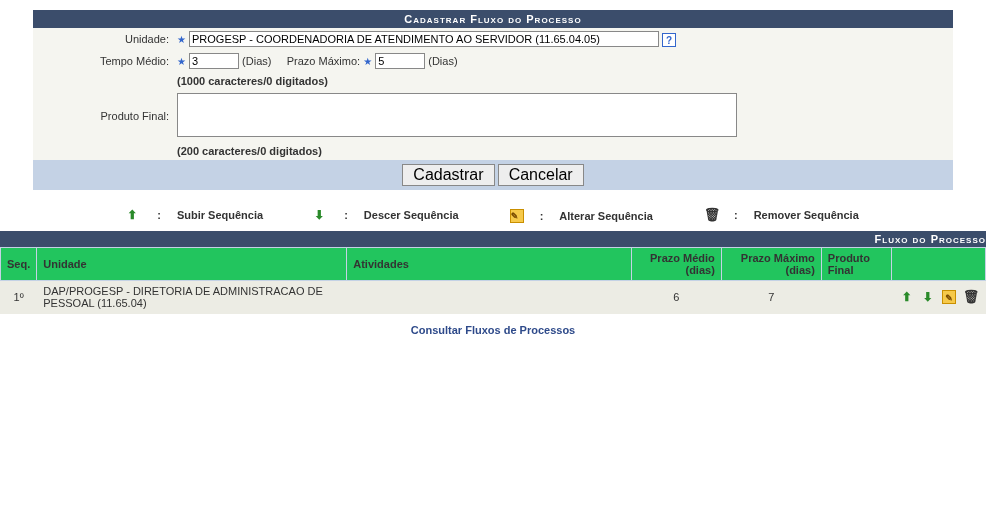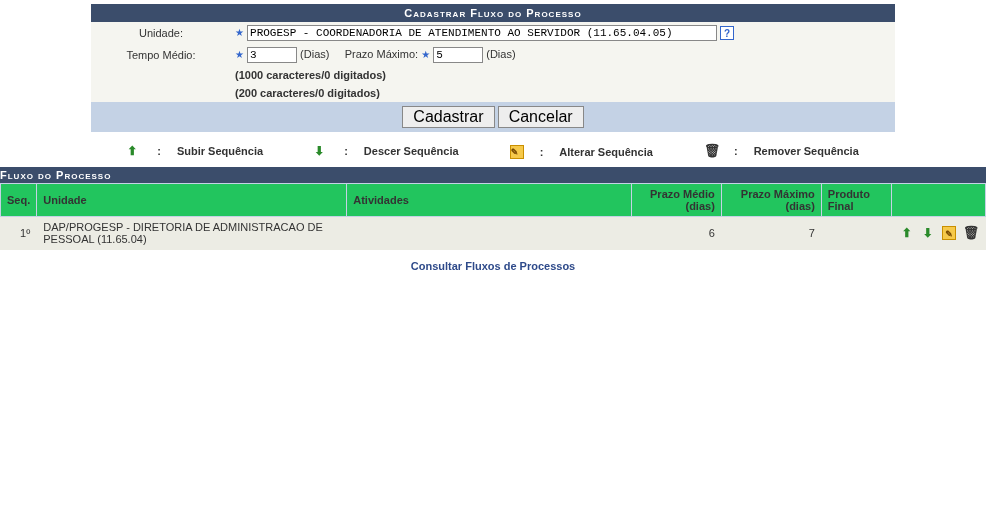--- a/index.html
+++ b/index.html
@@ -4,21 +4,21 @@
 <style>
   * { box-sizing: border-box; }
   body {
     margin: 0;
     font-family: Verdana, Arial, sans-serif;
     font-size: 11px;
     color: #333;
     background: #fff;
   }
   .wrapper { width: 986px; margin: 0 auto; }
-  .main-box { width: 804px; margin: 4px auto; }
+  .main-box { width: 920px; margin: 10px auto; }
   .title-bar {
     background: #3b4d6b;
     color: #fff;
     font-variant: small-caps;
     font-weight: bold;
     text-align: center;
     padding: 3px 0;
     letter-spacing: 1px;
   }
   .subtitle-bar {
@@ -35,24 +35,24 @@
     padding: 4px 6px;
     letter-spacing: 1px;
     border: 1px solid #c4d2e5;
   }
   .form-table {
     width: 100%;
     background: #f5f5f0;
     border-collapse: collapse;
   }
   .form-table td { padding: 3px 4px; vertical-align: middle; }
-  .label { text-align: center; width: 140px; }
+  .label { text-align: right; width: 140px; }
   .star { color: #3366cc; font-size: 10px; }
   input[type=text] {
-    font-family: Liberation Mono, monospace;
+    font-family: Liberation Sans, sans-serif;
     font-size: 11px;
     border: 1px solid #888;
     padding: 1px 2px;
   }
   textarea {
     font-family: inherit;
     font-size: 11px;
     border: 1px solid #888;
     resize: none;
   }
@@ -94,33 +94,33 @@
   }
   .arrow-up { color:#2a8a2a; }
   .arrow-down { color:#2a8a2a; }
   .edit-icon {
     background:#f6c94a; border:1px solid #c98f00; width:14px; height:14px;
     font-size:9px; color:#7a4b00;
   }
   .remove-icon { font-size:13px; }
   .grid-title {
     background:#3b4d6b; color:#fff; font-variant:small-caps; font-weight:bold;
-    text-align:left; padding:2px 0; letter-spacing:1px;
+    text-align:right; padding:2px 0; letter-spacing:1px;
   }
   table.grid { width:100%; border-collapse:collapse; }
   table.grid th {
     background:#22c55e; color:#333; border:1px solid #c4d2e5;
     font-size:11px; padding:4px 6px; text-align:left;
   }
   table.grid th.num { text-align:right; }
   table.grid td {
     background:#ecece4; border:1px solid #ecece4;
     padding:4px 6px; font-size:11px;
   }
-  table.grid td.num { text-align:right; }
+  table.grid td.num { text-align:center; }
   .link-row { text-align:center; padding:10px 0; }
   .link-row a { color:#2e4a8a; font-weight:bold; text-decoration:none;margin-top:48px; }
   .action-cell { white-space:nowrap; text-align:center; }
   .action-cell .icon { margin:0 2px; cursor:pointer;}
 </style>
 </head>
 <body>
 
 <div class="wrapper">
 
@@ -150,20 +150,26 @@
           <span class="star">★</span>
           <input type="text" style="width: 50px;" value="5">
           <span>(Dias)</span>
         </td>
       </tr>
       <tr>
         <td></td>
         <td><b>(1000 caracteres/0 digitados)</b></td>
       </tr>
       <tr>
+        <td class="label" style="vertical-align:middle">Produto Final:</td>
+        <td>
+          <textarea style="width: 560px; height: 44px;"></textarea>
+        </td>
+      </tr>
+      <tr>
         <td></td>
         <td><b>(200 caracteres/0 digitados)</b></td>
       </tr>
     </tbody>
       </table>
 
     <div class="button-row">
       <button>Cadastrar</button>
       <button>Cancelar</button>
     </div>

